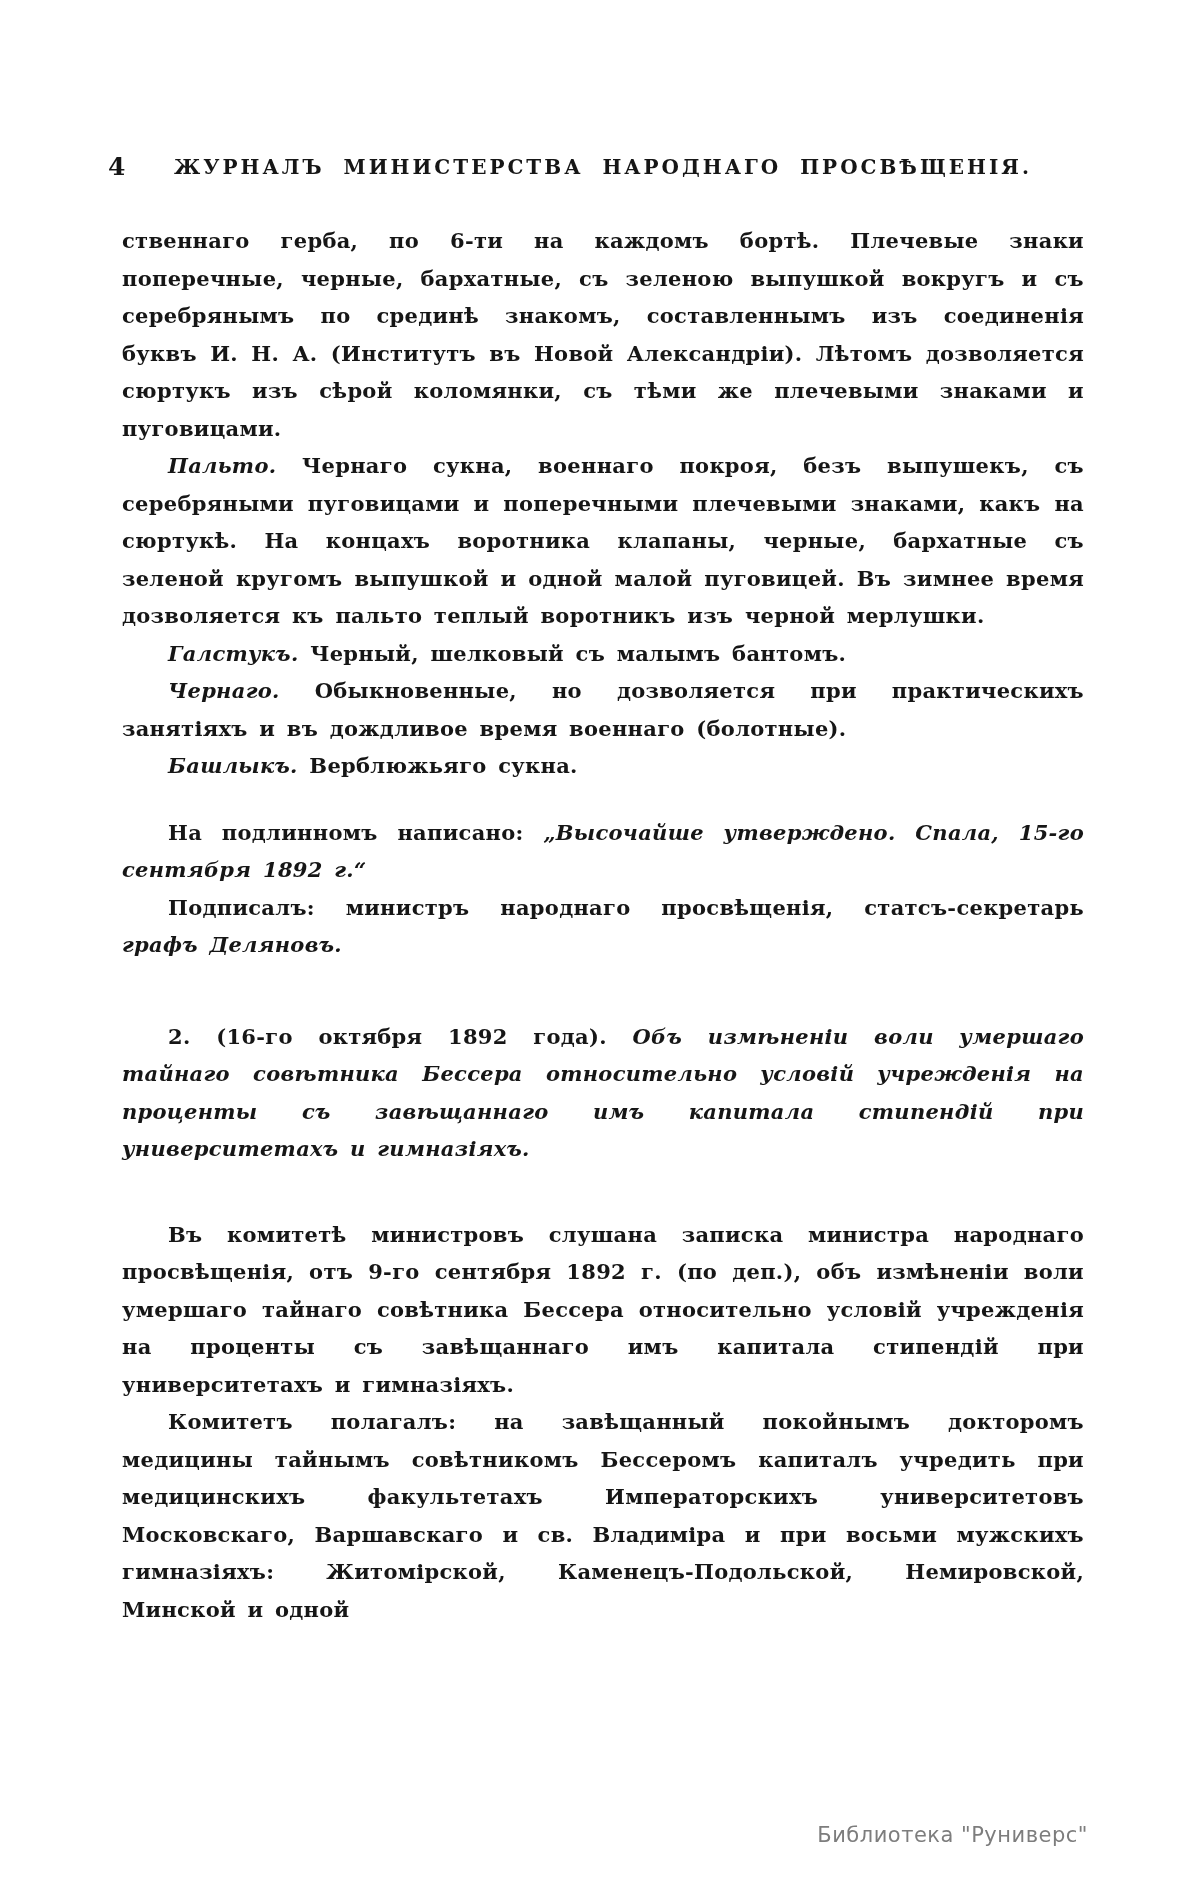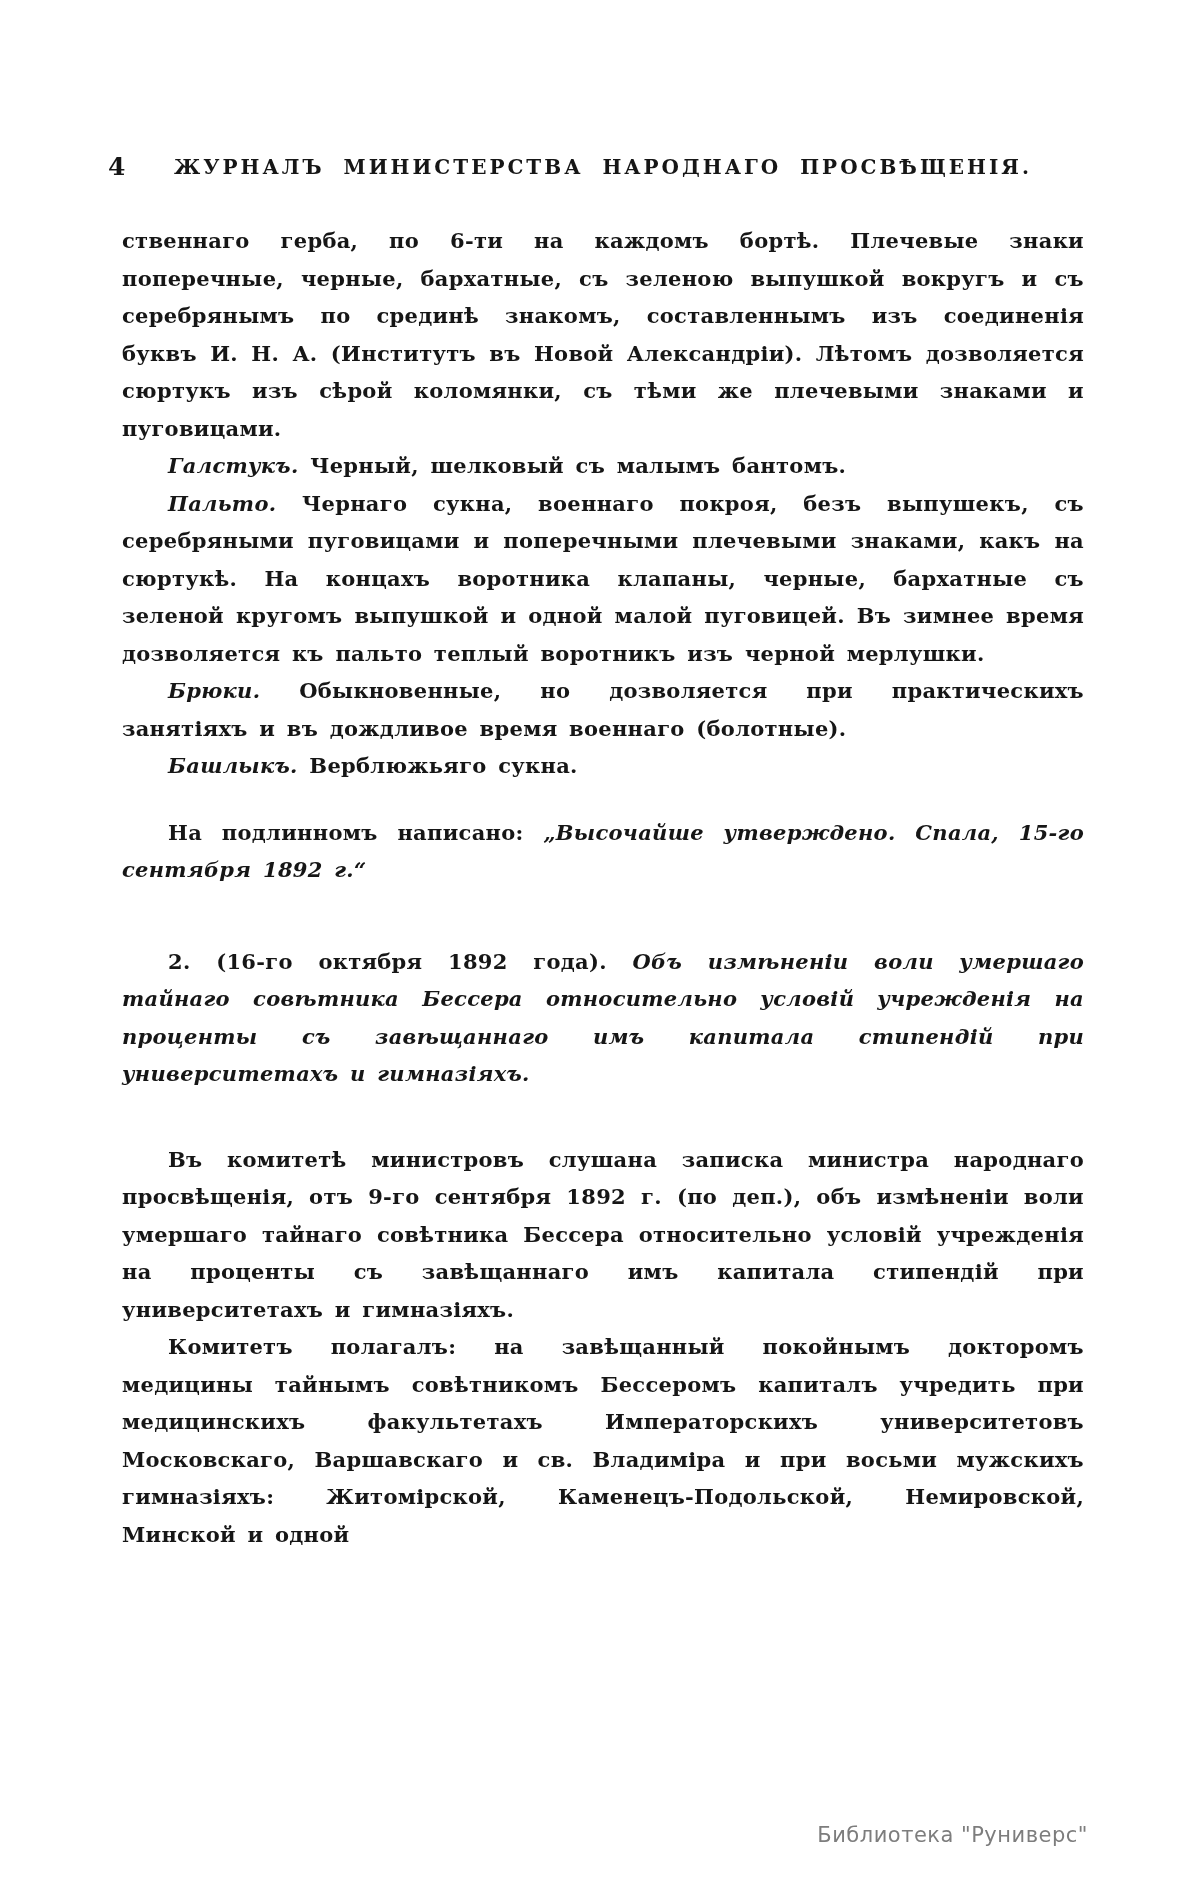--- a/index.html
+++ b/index.html
@@ -78,31 +78,32 @@
   <header class="running-head">
     <span class="pagenum">4</span>
     <span>ЖУРНАЛЪ МИНИСТЕРСТВА НАРОДНАГО ПРОСВѢЩЕНІЯ.</span>
   </header>
 
   <main class="body-block">
 
     <p class="para noindent">ственнаго герба, по 6-ти на каждомъ бортѣ. Плечевые знаки поперечные, черные, бархатные, съ зеленою выпушкой вокругъ и съ серебрянымъ по срединѣ знакомъ, составленнымъ изъ соединенія буквъ И. Н. А. (Институтъ въ Новой Александріи). Лѣтомъ дозволяется сюртукъ изъ сѣрой коломянки, съ тѣми же плечевыми знаками и пуговицами.</p>
 
 
+    <p class="para"><i class="ital">Пальто.</i> <span>Чернаго сукна, военнаго покроя, безъ выпушекъ, съ серебряными пуговицами и поперечными плечевыми знаками, какъ на сюртукѣ. На концахъ воротника клапаны, черные, бархатные съ зеленой кругомъ выпушкой и одной малой пуговицей. Въ зимнее время дозволяется къ пальто теплый воротникъ изъ черной мерлушки.</span></p>
+
     <p class="para"><i class="ital">Галстукъ.</i> <span>Черный, шелковый съ малымъ бантомъ.</span></p>
 
-    <p class="para"><i class="ital">Пальто.</i> <span>Чернаго сукна, военнаго покроя, безъ выпушекъ, съ серебряными пуговицами и поперечными плечевыми знаками, какъ на сюртукѣ. На концахъ воротника клапаны, черные, бархатные съ зеленой кругомъ выпушкой и одной малой пуговицей. Въ зимнее время дозволяется къ пальто теплый воротникъ изъ черной мерлушки.</span></p>
-
-    <p class="para"><i class="ital">Брюки.</i> <span>Обыкновенные, но дозволяется при практическихъ занятіяхъ и въ дождливое время военнаго (болотные).</span></p>
+    <p class="para"><i class="ital">Чернаго.</i> <span>Обыкновенные, но дозволяется при практическихъ занятіяхъ и въ дождливое время военнаго (болотные).</span></p>
 
     <p class="para"><i class="ital">Башлыкъ.</i> <span>Верблюжьяго сукна.</span></p>
 
 
     <p class="para gap-md"><span>На подлинномъ написано:</span> <i class="ital">„Высочайше утверждено. Спала, 15-го сентября 1892 г.“</i></p>
 
+    <p class="para"><span>Подписалъ: министръ народнаго просвѣщенія, статсъ-секретарь</span> <i class="ital">графъ Деляновъ.</i></p>
 
     <p class="para gap-lg"><span>2. (16-го октября 1892 года).</span> <i class="ital">Объ измѣненіи воли умершаго тайнаго совѣтника Бессера относительно условій учрежденія на проценты съ завѣщаннаго имъ капитала стипендій при университетахъ и гимназіяхъ.</i></p>
 
     <p class="para gap-sm">Въ комитетѣ министровъ слушана записка министра народнаго просвѣщенія, отъ 9-го сентября 1892 г. (по деп.), объ измѣненіи воли умершаго тайнаго совѣтника Бессера относительно условій учрежденія на проценты съ завѣщаннаго имъ капитала стипендій при университетахъ и гимназіяхъ.</p>
 
     <p class="para">Комитетъ полагалъ: на завѣщанный покойнымъ докторомъ медицины тайнымъ совѣтникомъ Бессеромъ капиталъ учредить при медицинскихъ факультетахъ Императорскихъ университетовъ Московскаго, Варшавскаго и св. Владиміра и при восьми мужскихъ гимназіяхъ: Житомірской, Каменецъ-Подольской, Немировской, Минской и одной</p>
 
   </main>
 
   <div class="watermark">Библиотека "Руниверс"</div>

